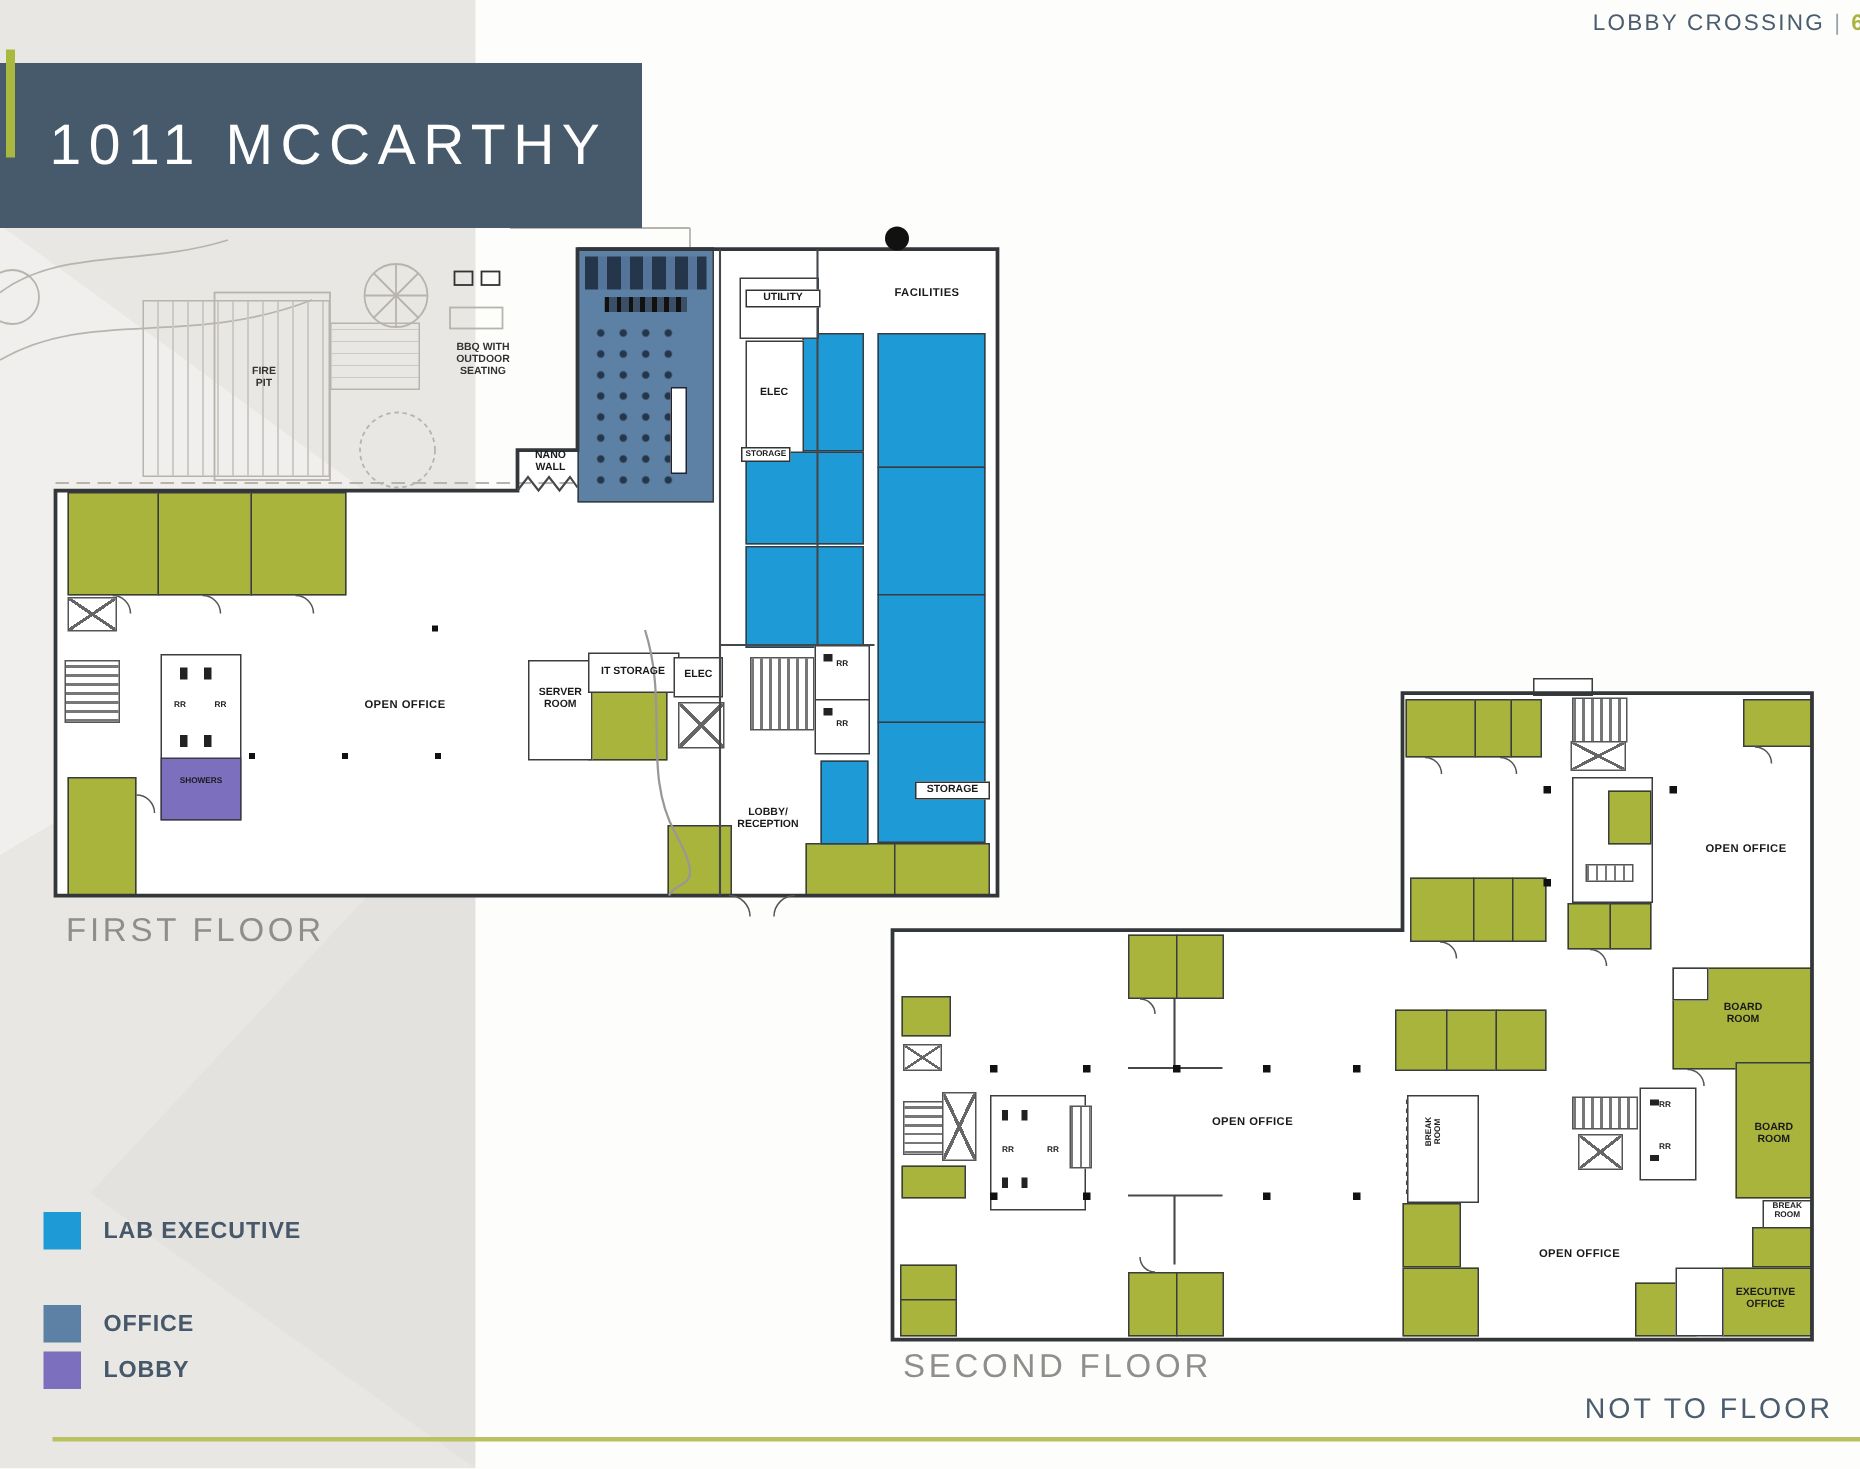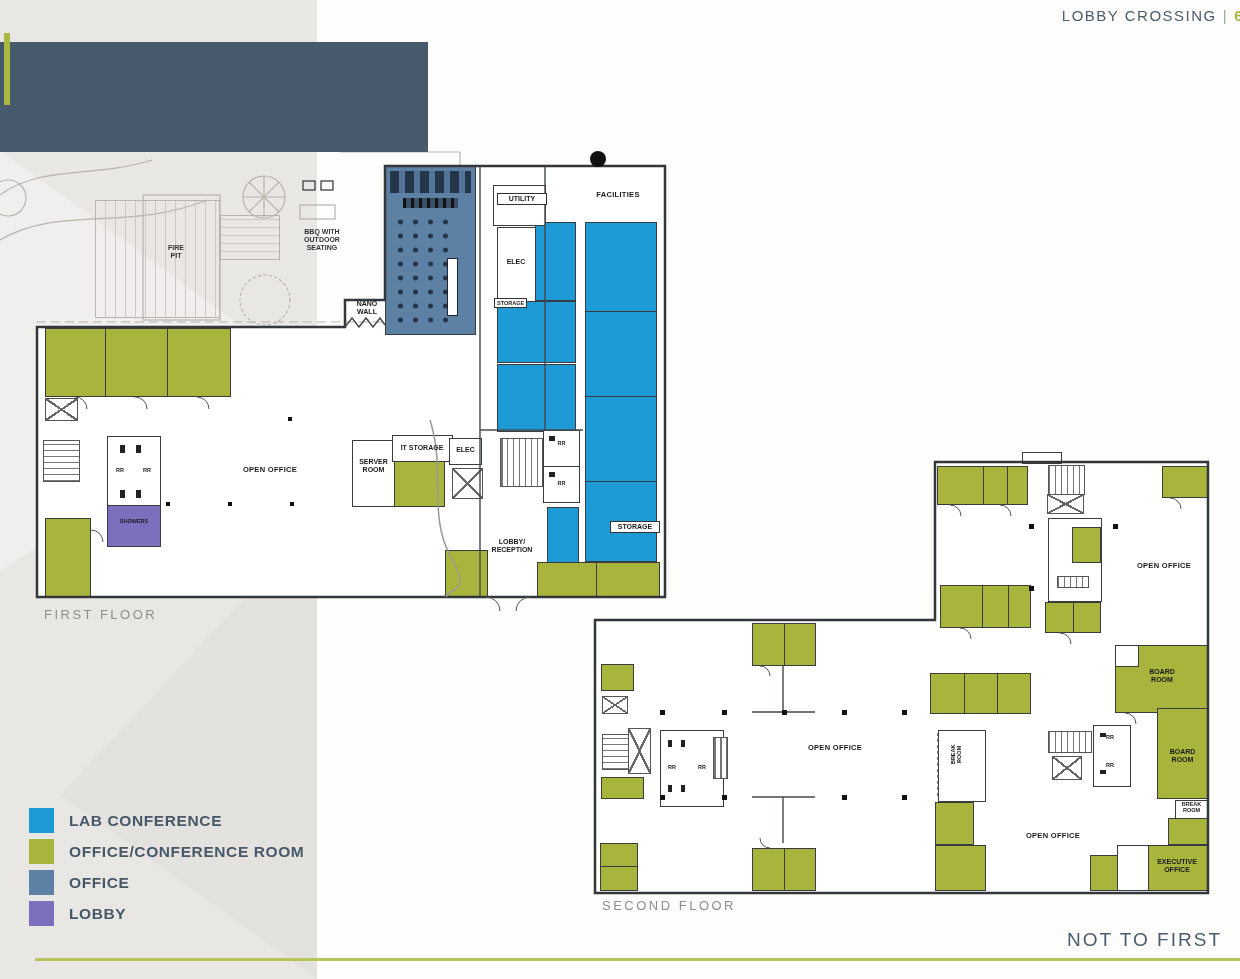--- a/index.html
+++ b/index.html
@@ -20,21 +20,21 @@
   
   .titlebox{left:0;top:42px;width:428px;height:110px;background:#475a6b;}
   .titletext{left:33px;top:76px;font-size:38px;font-weight:500;letter-spacing:5px;
              color:#ffffff;white-space:nowrap;}
   .accent{left:4px;top:33px;width:6px;height:72px;background:#a9b93f;}
   
   .sw{width:25px;height:25px;}
   .legrow{display:flex;align-items:center;gap:15px;position:absolute;left:29px;}
   .leglbl{font-size:15.5px;font-weight:600;letter-spacing:.6px;color:#46586a;}
   
-  .floorname{font-size:13px;letter-spacing:2.5px;color:#8f8e8a;white-space:nowrap;}
+  .floorname{font-size:22px;letter-spacing:2.5px;color:#8f8e8a;white-space:nowrap;}
   .notescale{top:929px;right:18px;font-size:19px;letter-spacing:2px;color:#4a5c6e;}
   .rule{left:35px;top:958px;width:1205px;height:3px;background:#b9c25e;}
   
   .r{position:absolute;box-sizing:border-box;border:1.5px solid #3a3d40;}
   .lab{background:#1e9ad7;}.off{background:#a9b43c;}.amen{background:#5d80a5;}
   .shw{background:#7b6fbe;}.wht{background:#ffffff;}
   .stair-v{position:absolute;box-sizing:border-box;border:1px solid #555;
     background:repeating-linear-gradient(90deg,#777 0 1.5px,transparent 1.5px 6px) #fff;}
   .stair-h{position:absolute;box-sizing:border-box;border:1px solid #555;
     background:repeating-linear-gradient(0deg,#777 0 1.5px,transparent 1.5px 6px) #fff;}
@@ -300,34 +300,31 @@
 
   <div class="abs floorname" style="left:44px;top:607px;">FIRST FLOOR</div>
   <div class="abs floorname" style="left:602px;top:898px;">SECOND FLOOR</div>
 
   <div class="abs hdr">
     <span>LOBBY CROSSING</span><span class="divider">|</span><span class="pg">6</span>
   </div>
 
   <div class="abs titlebox"></div>
   <div class="abs accent"></div>
+  <div class="abs titletext">1011 MCCARTHY</div>
 
   <div class="legrow" style="top:808px;">
     <div class="sw" style="background: rgb(30, 154, 215);"></div>
-    <div class="leglbl">LAB CONFERENCE</div>
-  </div>
-  <div class="legrow" style="top:839px;">
-    <div class="sw" style="background: rgb(169, 180, 60);"></div>
-    <div class="leglbl">OFFICE/CONFERENCE ROOM</div>
+    <div class="leglbl">LAB EXECUTIVE</div>
   </div>
   <div class="legrow" style="top:870px;">
     <div class="sw" style="background: rgb(93, 128, 165);"></div>
     <div class="leglbl">OFFICE</div>
   </div>
   <div class="legrow" style="top:901px;">
     <div class="sw" style="background: rgb(123, 111, 190);"></div>
     <div class="leglbl">LOBBY</div>
   </div>
 
-  <div class="abs notescale">NOT TO FIRST</div>
+  <div class="abs notescale">NOT TO FLOOR</div>
   <div class="abs rule"></div>
 
 </div>
 
 </body></html>

